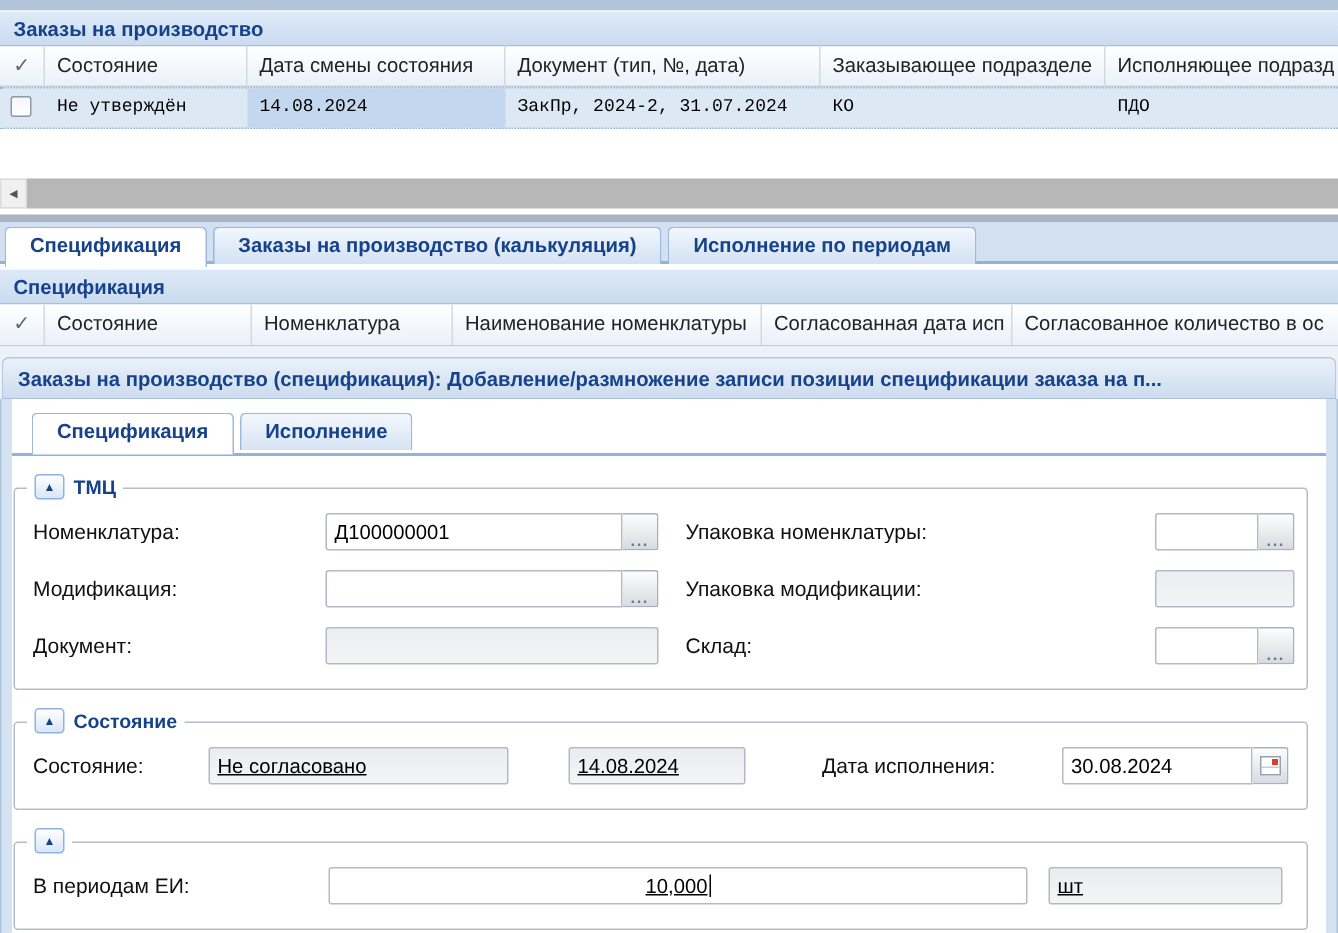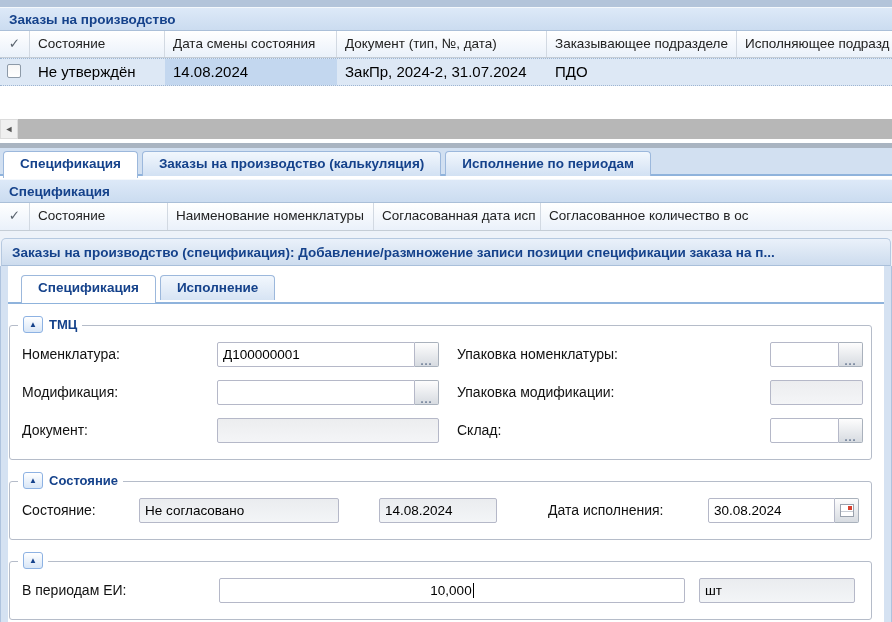--- a/index.html
+++ b/index.html
@@ -24,22 +24,22 @@
   .g-hc {
     height:26px; line-height:25px; padding-left:8px; font-size:13.5px; color:#222;
     border-right:1px solid #d2d9e2; white-space:nowrap; overflow:hidden; flex:none;
   }
   .g-hc.chk { text-align:center; padding-left:0; color:#5c6670; }
   .g-hdr2 .g-hc { height:27px; line-height:26px; }
 
   
   .g-row { display:flex; background:#dde8f5; border-top:1px dotted #9db5d2; border-bottom:1px dotted #9db5d2; }
   .g-dc {
-    height:26px; line-height:25px; padding-left:8px; font-size:15px; color:#000;
-    white-space:nowrap; overflow:hidden; flex:none;
+    height:26px; line-height:25px; padding-left:8px; font-size:12px; color:#000;
+    white-space:nowrap; overflow:hidden; flex:none;font-family:Liberation Mono, monospace;
   }
   .g-dc.focus { background:#c3d7ef; }
   .cbx {
     display:inline-block; width:14px; height:14px; margin:5px 0 0 7px;
     background:linear-gradient(#f6f6f6,#fff); border:1px solid #8d9aa8; border-radius:2px;
   }
 
   .white-gap { height:33px; background:#fff; }
 
   
@@ -89,21 +89,21 @@
   }
   .legend-txt { color:#15428b; font-weight:bold; font-size:13px; white-space:nowrap; }
 
   .frow { display:flex; align-items:center; height:26px; margin-bottom:12px; }
   .lbl { font-size:14px; color:#111; white-space:nowrap; overflow:hidden; padding-left:6px; }
   .inp {
     height:25px; line-height:23px; padding:0 5px; font-size:13.5px; color:#000;
     background:#fff; border:1px solid #b5b8c8; border-radius:2px 0 0 2px;
     white-space:nowrap; overflow:hidden;
   }
-  .inp.solo { border-radius:2px; }
+  .inp.solo { border-radius:2px;text-decoration:underline; }
   .inp.dis { background:linear-gradient(#ecedef,#f4f5f7); }
   .inp.ro  { background:linear-gradient(#eaecef,#f3f5f7); }
   .trig {
     width:24px; height:25px; flex:none; display:flex; align-items:flex-end; justify-content:center;
     background:linear-gradient(#fdfdfd,#d7dbe1); border:1px solid #a9b1bc; border-left:none; border-radius:0 2px 2px 0;
   }
   .dots { color:#6b7b94; font-weight:bold; font-size:11px; line-height:10px; letter-spacing:1px; }
   .grp { display:flex; flex:none; }
 
   
@@ -130,20 +130,21 @@
     <div class="g-hc" style="width:210px">Документ (тип, №, дата)</div>
     <div class="g-hc" style="width:190px">Заказывающее подразделе</div>
     <div class="g-hc" style="width:155px; border-right:none">Исполняющее подразд</div>
   </div>
 
   <div class="g-row">
     <div class="g-dc" style="width:30px; padding-left:0"><span class="cbx"></span></div>
     <div class="g-dc" style="width:135px">Не утверждён</div>
     <div class="g-dc focus" style="width:172px">14.08.2024</div>
     <div class="g-dc" style="width:210px">ЗакПр, 2024-2, 31.07.2024</div>
+    <div class="g-dc" style="width:190px">КО</div>
     <div class="g-dc" style="width:155px">ПДО</div>
   </div>
 
   <div class="white-gap"></div>
 
   <div class="hscroll">
     <div class="hs-btn">◄</div>
     <div class="hs-thumb"></div>
   </div>
   <div class="gap4"></div>
@@ -155,20 +156,21 @@
       <div class="tab">Заказы на производство (калькуляция)</div>
       <div class="tab">Исполнение по периодам</div>
     </div>
   </div>
   <div class="gap3"></div>
 
   <div class="p-hdr">Спецификация</div>
   <div class="g-hdr g-hdr2">
     <div class="g-hc chk" style="width:30px">✓</div>
     <div class="g-hc" style="width:138px">Состояние</div>
+    <div class="g-hc" style="width:134px">Номенклатура</div>
     <div class="g-hc" style="width:206px">Наименование номенклатуры</div>
     <div class="g-hc" style="width:167px">Согласованная дата исп</div>
     <div class="g-hc" style="width:217px; border-right:none">Согласованное количество в ос</div>
   </div>
 
   <div class="dialog">
     <div class="dlg-title">Заказы на производство (спецификация): Добавление/размножение записи позиции спецификации заказа на п...</div>
     <div class="dlg-frame">
       <div class="dlg-body">
 

